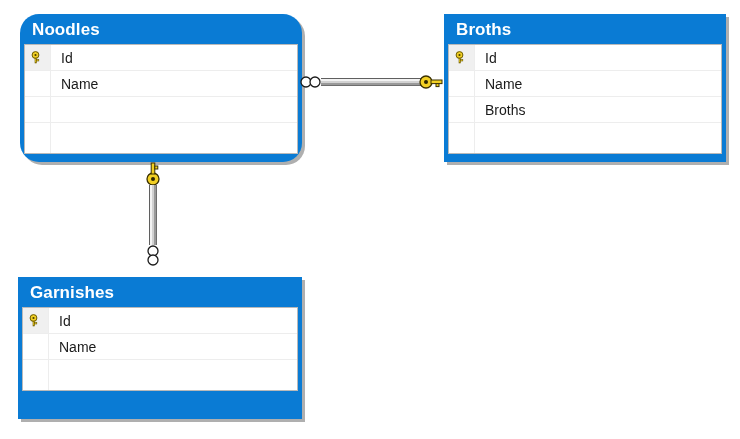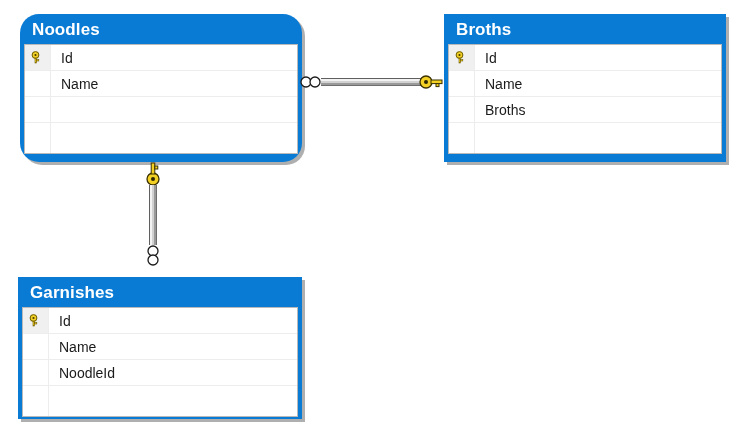--- a/index.html
+++ b/index.html
@@ -188,24 +188,20 @@
           </svg>
         </div>
         <div class="cell-name">Id</div>
       </div>
 
       <div class="row">
         <div class="cell-key"></div>
         <div class="cell-name">Name</div>
       </div>
 
-      <div class="row">
-        <div class="cell-key"></div>
-        <div class="cell-name">NoodleId</div>
-      </div>
 
       <div class="row row-empty">
         <div class="cell-key"></div>
         <div class="cell-name"></div>
       </div>
 
     </div>
   </div>
 
   <div class="rel" style="left:300px; top:70px; width:146px; height:26px;">

